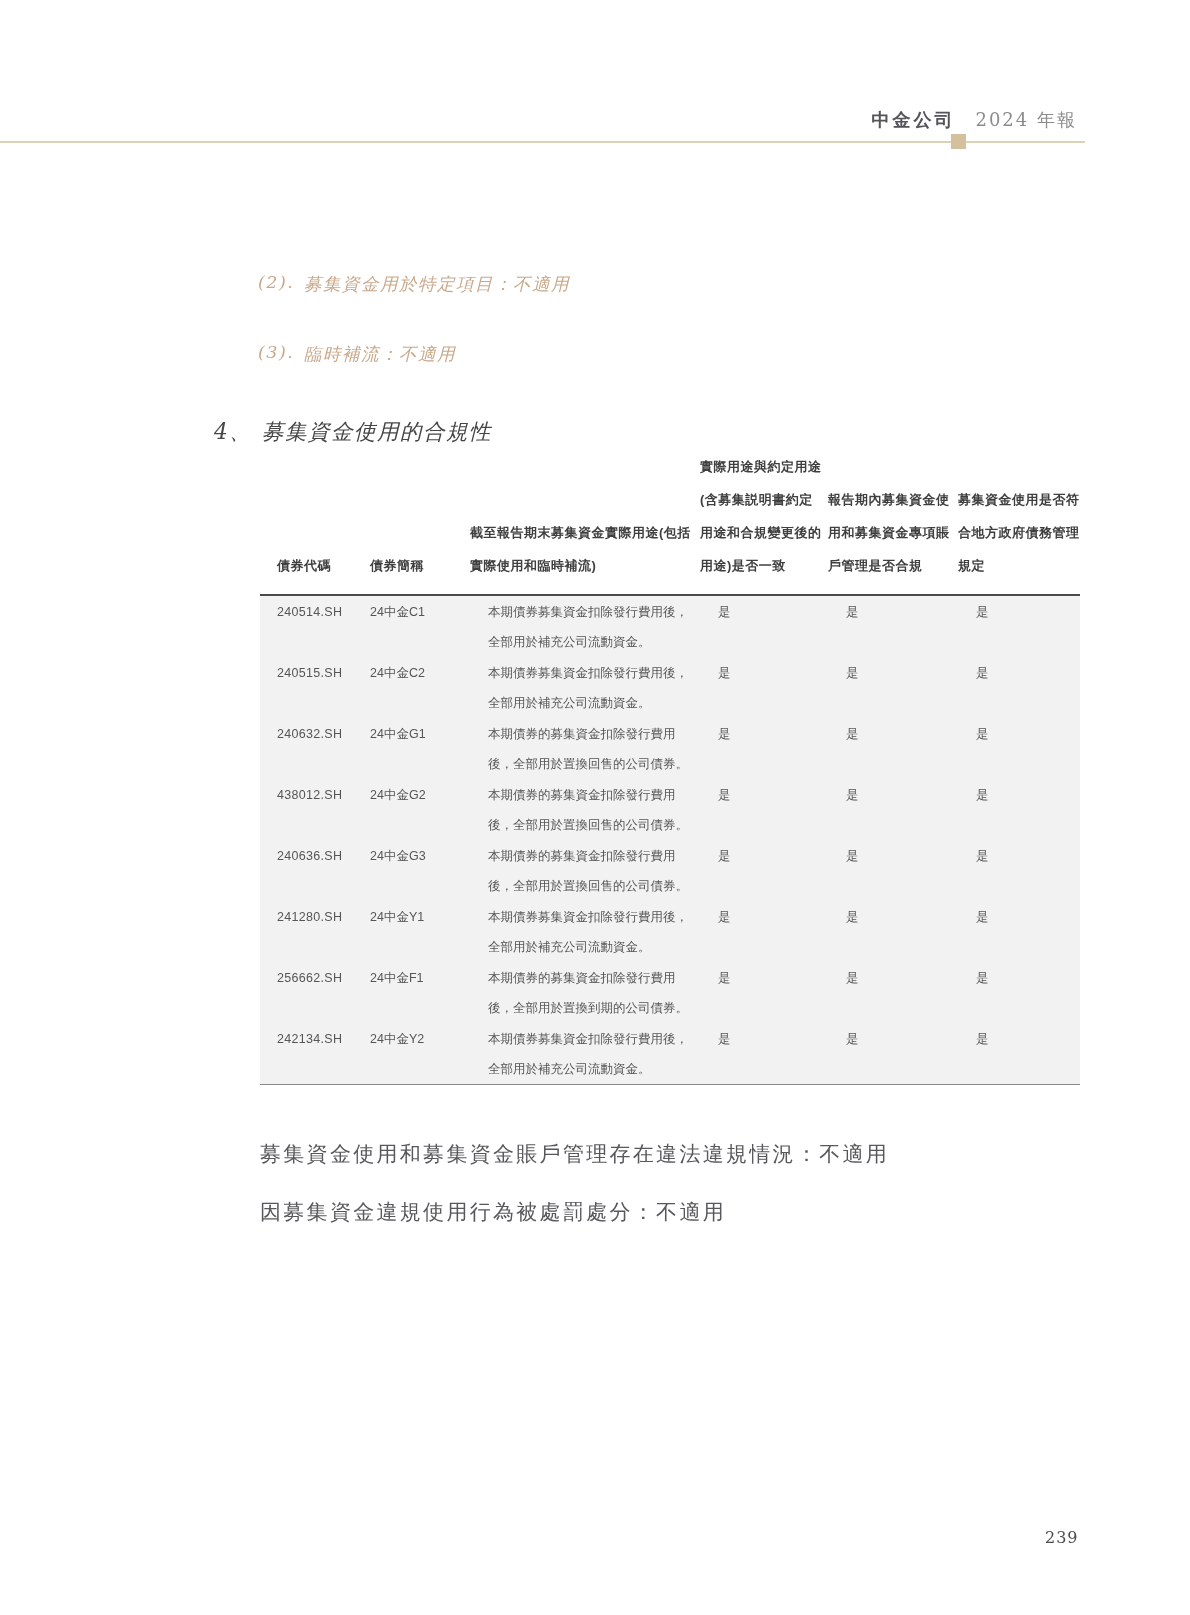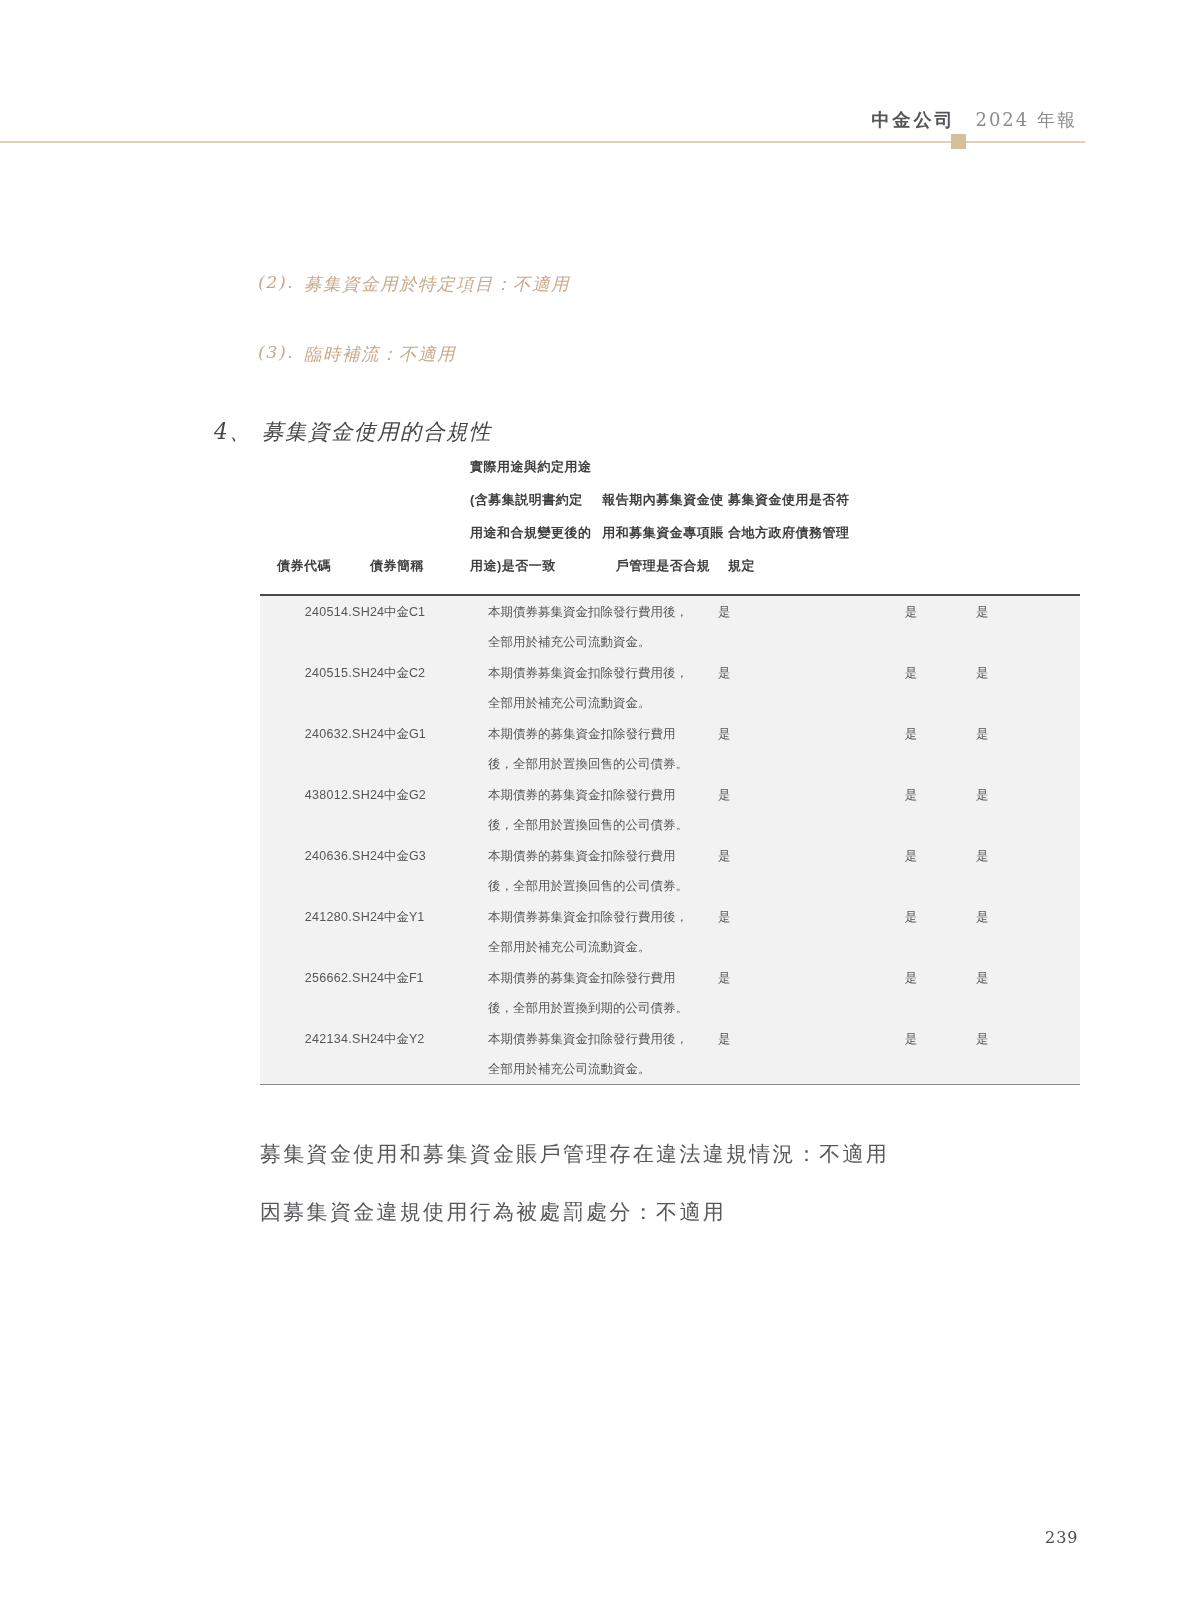--- a/index.html
+++ b/index.html
@@ -68,24 +68,24 @@
   .t-row {
     display:flex; align-items:flex-start;
     min-height:61px; padding-top:1px;
     font-size:12.5px; line-height:30px; color:#565656;
   }
   .cell { flex:none; }
   .c1 { width:110px; padding-left:17px; }
   .c2 { width:100px; }
   .c3 { width:230px; }
   .c4 { width:128px; }
-  .c5 { width:130px;text-align:center; }
+  .c5 { width:130px; }
   .c6 { width:122px; }
   .usage { white-space:pre-line;margin-left:18px; }
-  .code  { letter-spacing:0.3px;text-align:right; }
+  .code  { letter-spacing:0.3px; }
 
   
   .note-par {
     position:absolute; left:260px;
     font-size:21px; color:#58575b; letter-spacing:2.3px;
   }
   #note-1 { top:1140px; }
   #note-2 { top:1198px; }
 
   
@@ -118,20 +118,22 @@
 
   <div class="section-heading">
     <span class="num">4、</span>
     <span>募集資金使用的合規性</span>
   </div>
 
   <div class="funds-table">
     <div class="t-header">
       <div class="cell c1">債券代碼</div>
       <div class="cell c2">債券簡稱</div>
+      <div class="cell c3">截至報告期末募集資金實際用途(包括
+實際使用和臨時補流)</div>
       <div class="cell c4">實際用途與約定用途
 (含募集説明書約定
 用途和合規變更後的
 用途)是否一致</div>
       <div class="cell c5">報告期內募集資金使
 用和募集資金專項賬
 戶管理是否合規</div>
       <div class="cell c6">募集資金使用是否符
 合地方政府債務管理
 規定</div>

